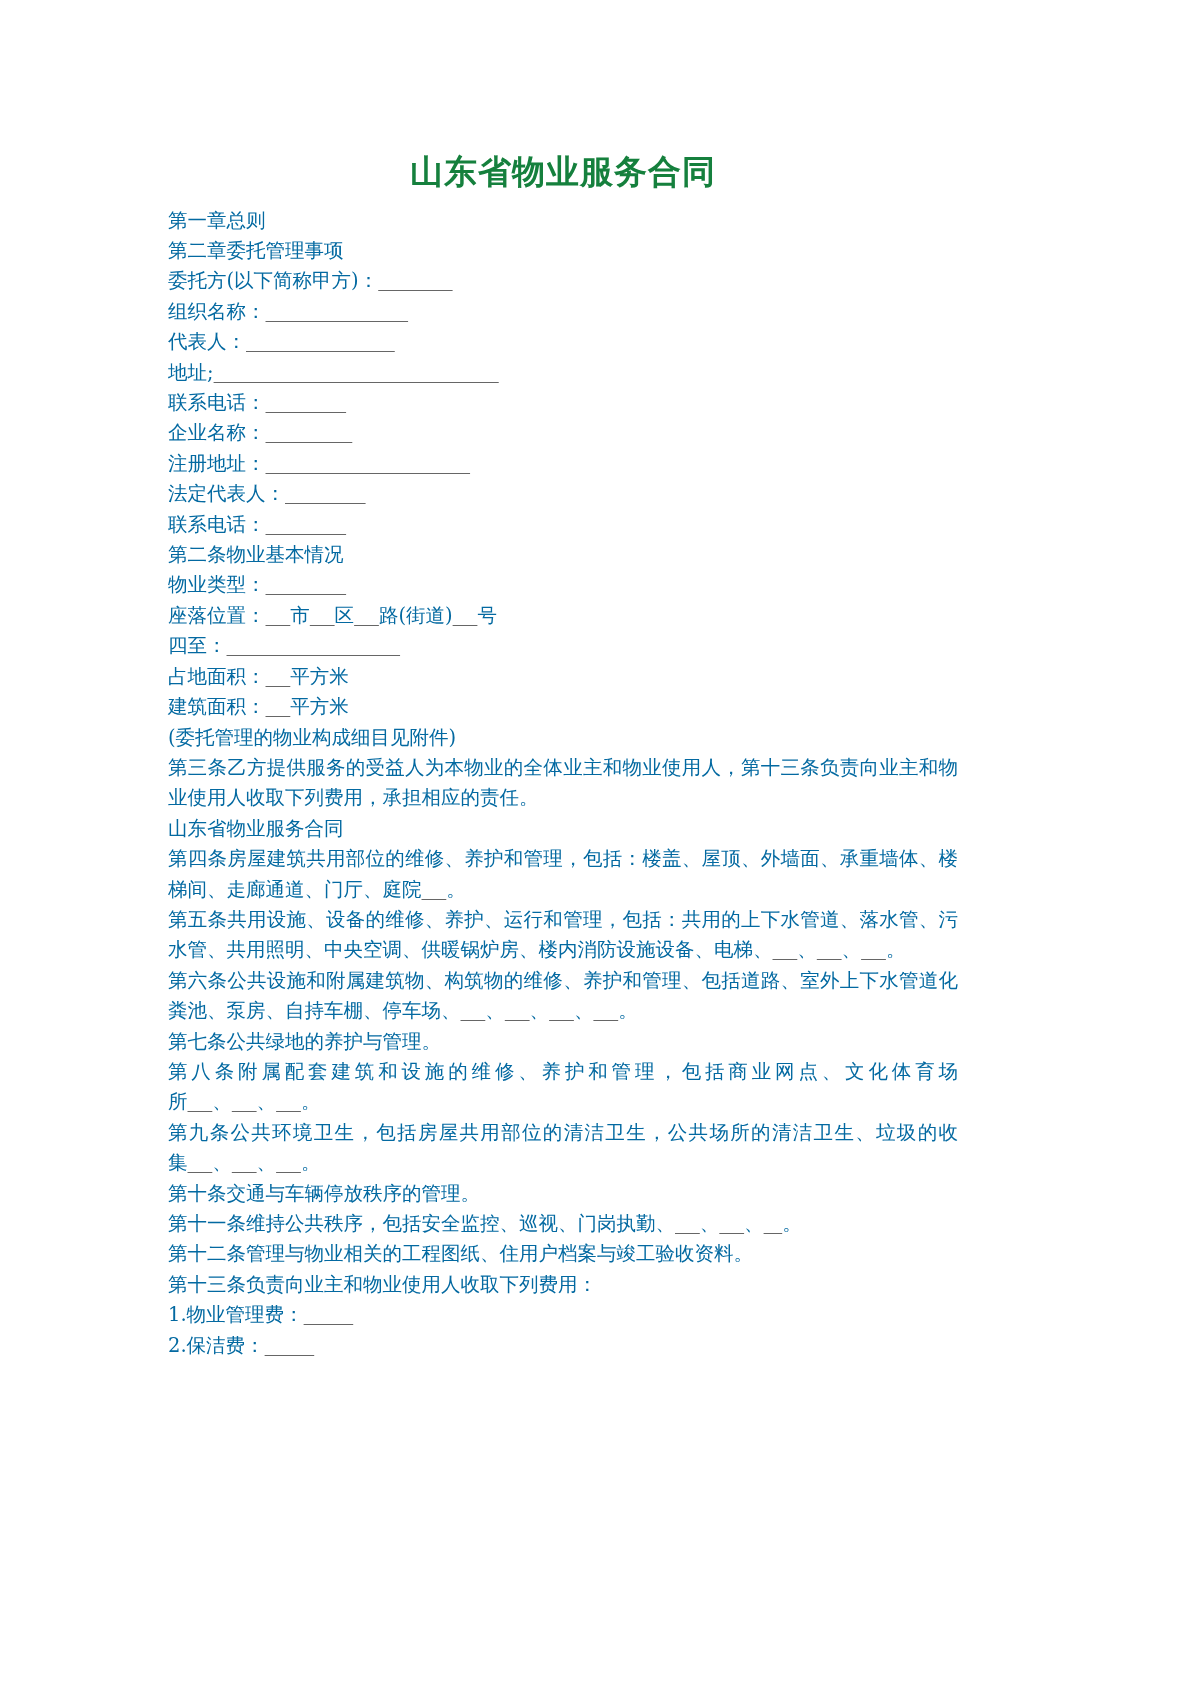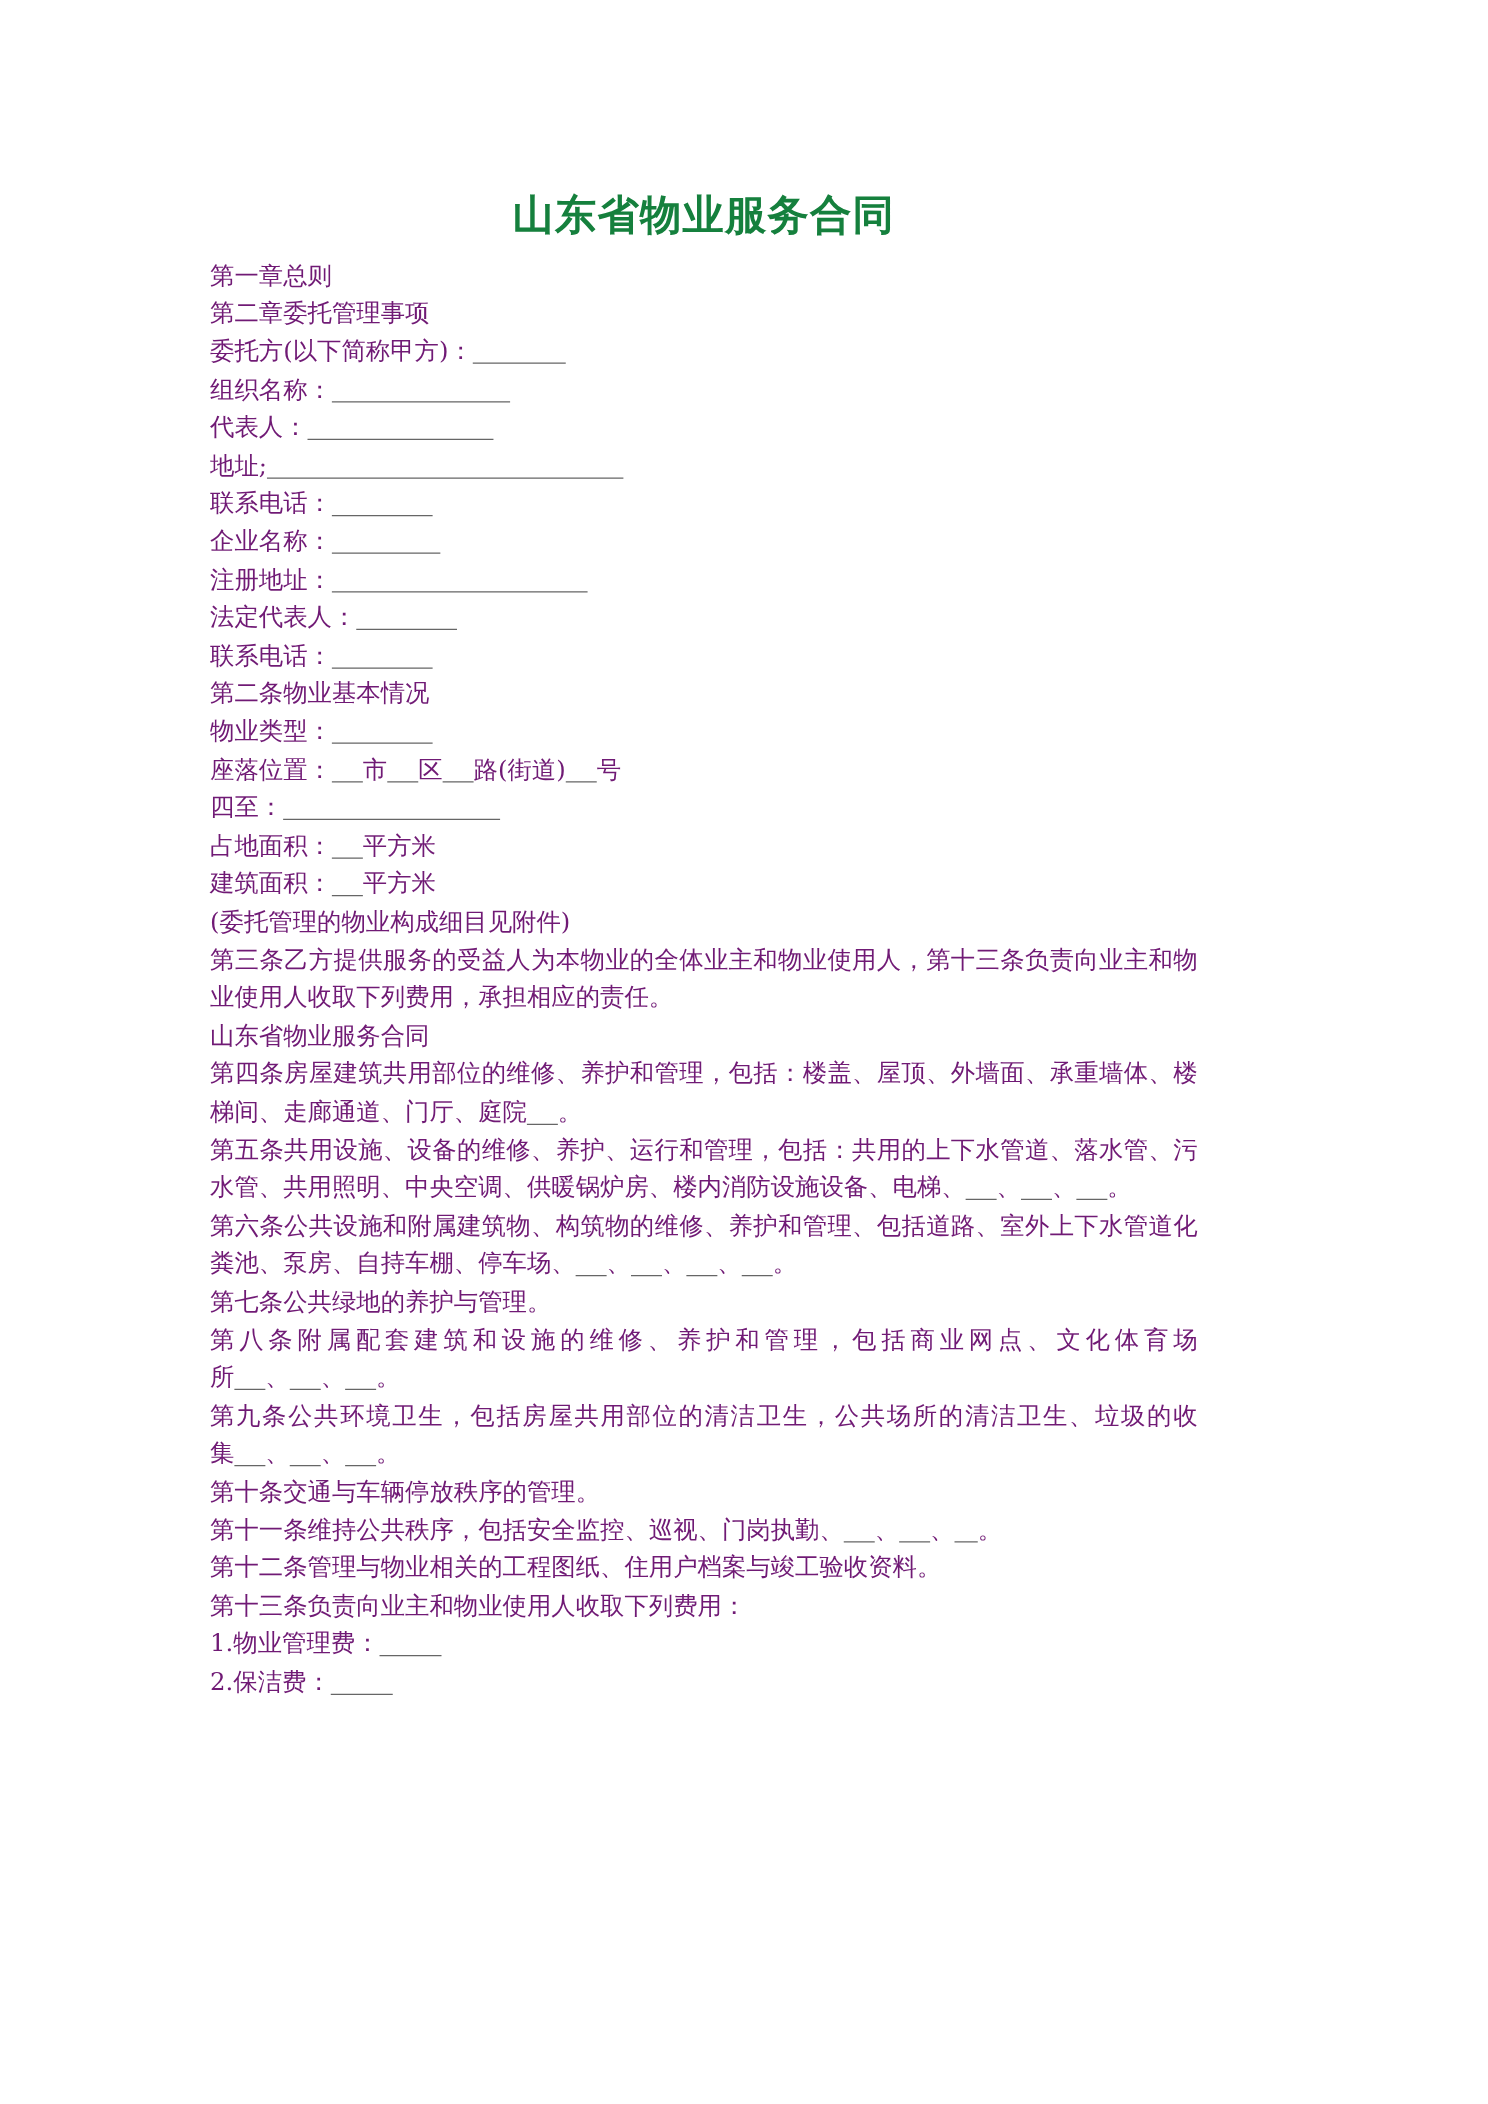--- a/index.html
+++ b/index.html
@@ -37,21 +37,21 @@
     padding-bottom: 14px;
     letter-spacing: 1px;
     color: #15803d;
   }
   .body-text {
     font-family: "DejaVu Serif", "Liberation Serif", serif;
     font-size: 19.5px;
     line-height: 30.4px;
     text-align: justify;
     text-justify: inter-ideograph;
-    color: #701a75;
+    color: #0369a1;
     word-wrap: break-word;
     white-space: normal;
   }
   .para {
     margin: 0;
     padding: 0;
   }
   .blank {
     text-decoration: underline;
     text-decoration-color: #666666;

